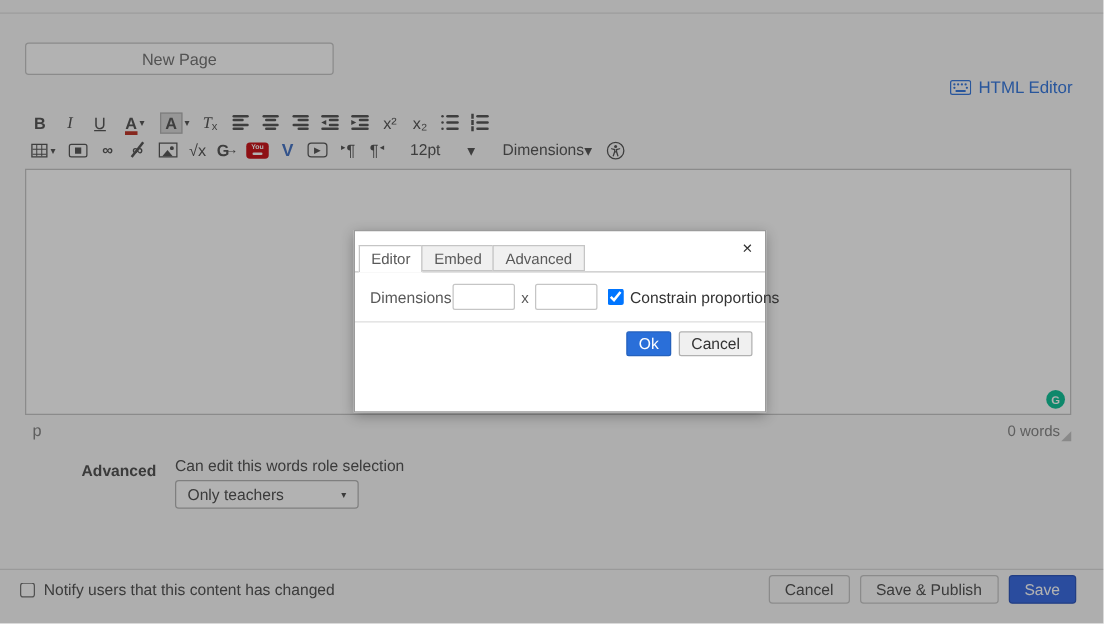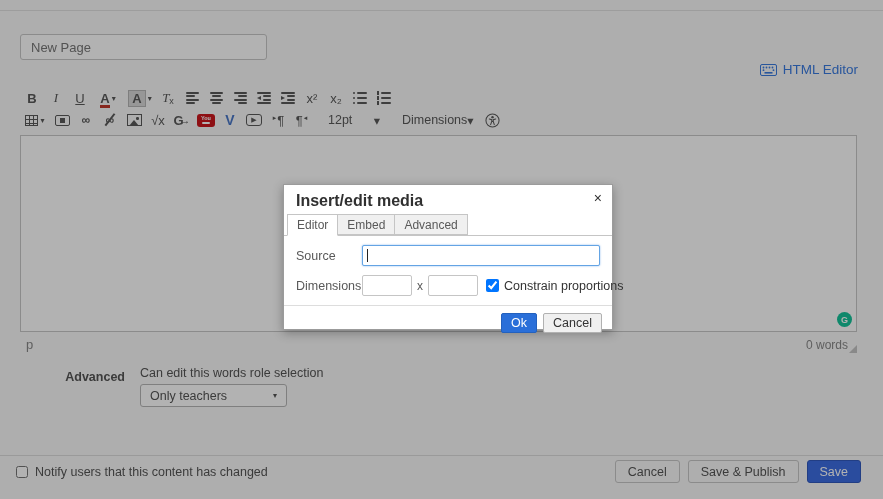--- a/index.html
+++ b/index.html
@@ -5,21 +5,21 @@
   * { box-sizing: border-box; margin: 0; padding: 0; }
   html,body { background:#fff; }
   body { font-family: "Liberation Sans", "DejaVu Sans", sans-serif; }
   .page { position:relative; width:883px; height:499px; background:#f9f9f9; overflow:hidden; }
 
   .top-divider { position:absolute; top:10px; left:0; right:0; height:1px; background:#e1e1e1; }
 
   
   .title-input { position:absolute; left:20px; top:34px; width:247px; height:26px;
     border:1px solid #c7c7c7; border-radius:3px; background:#fff; padding:0 10px;
-    font:13px "Liberation Sans",sans-serif; color:#777; }
+    font:13px "Liberation Sans",sans-serif; color:#777;text-align:center; }
 
   
   .html-editor-link { position:absolute; top:62px; right:25px; display:flex; align-items:center;
     gap:6px; color:var(--link,#3a7be0); font-size:13.5px; cursor:pointer; }
 
   
   .tb-row { position:absolute; left:20px; display:flex; align-items:center; height:20px; }
   .tb-row1 { top:88px; }
   .tb-row2 { top:110px; }
   .tb-btn { display:inline-flex; align-items:center; justify-content:center; min-width:24px;
@@ -355,34 +355,26 @@
   </div>
   <div class="action-buttons">
     <span class="btn btn-gray">Cancel</span>
     <span class="btn btn-gray">Save &amp; Publish</span>
     <span class="btn btn-save">Save</span>
   </div>
 
   <div class="overlay"></div>
   <div class="dialog">
     <div class="dlg-header">
-      <span class="dlg-title">Insert/edit media</span>
       <span class="dlg-close">×</span>
     </div>
     <div class="dlg-tabs">
       <span class="dlg-tab active">Editor</span>
       <span class="dlg-tab">Embed</span>
       <span class="dlg-tab">Advanced</span>
-    </div>
-    <div class="dlg-row">
-      <span class="dlg-label">Source</span>
-      <span class="src-wrap">
-        <input class="src-input" value="" style="">
-        <span class="src-caret"></span>
-      </span>
     </div>
     <div class="dlg-row">
       <span class="dlg-label">Dimensions</span>
       <input class="dim-input" value="" style="">
       <span class="dim-x">x</span>
       <input class="dim-input" value="" style="">
       <input type="checkbox" class="constrain-box" checked="checked" style="">
       <span class="constrain-label">Constrain proportions</span>
     </div>
     <div class="dlg-footer">

